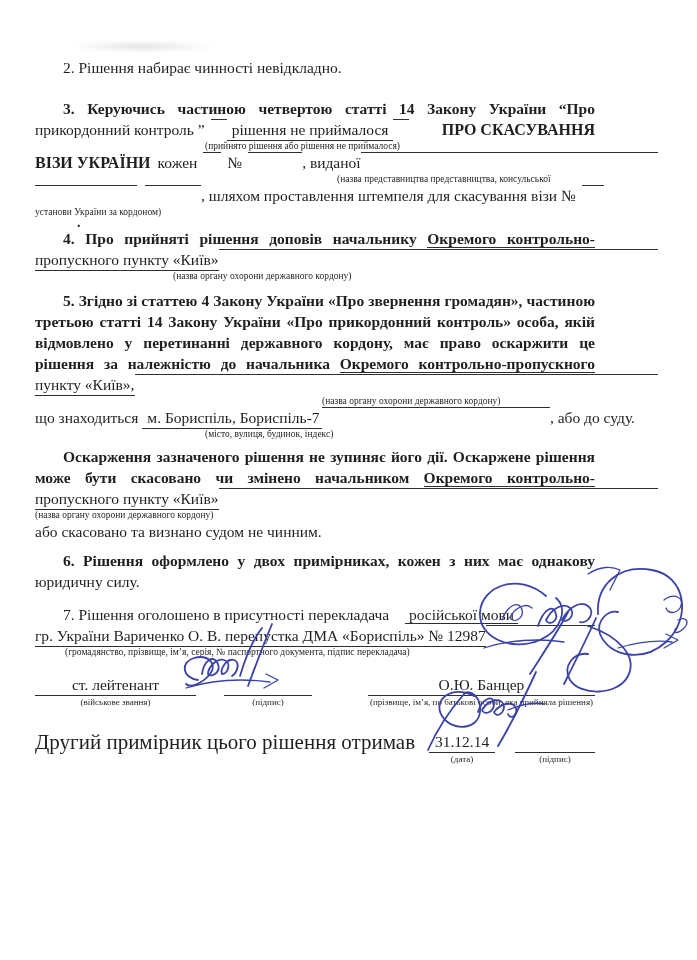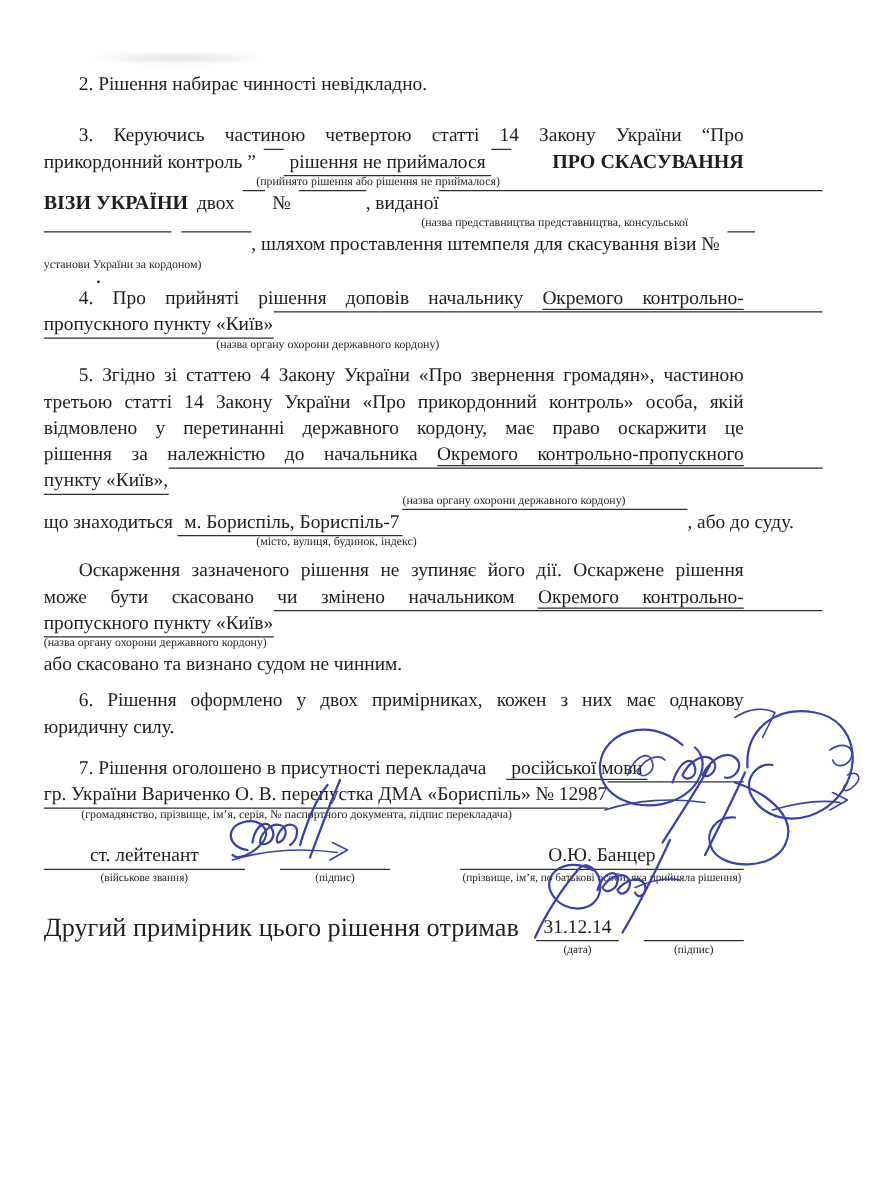--- a/index.html
+++ b/index.html
@@ -4,21 +4,21 @@
 <style>
   html,body { margin:0; padding:0; background:#ffffff; }
   .page {
     position:relative; width:697px; height:960px; overflow:hidden;
     background:var(--bg,#ffffff);
     font-family:"Liberation Serif","DejaVu Serif",serif;
     color:var(--ink,#1f1f1f);
   }
   .content { position:absolute; left:35px; top:57px; width:560px; }
   .line { font-size:15.5px; line-height:21px; height:21px; white-space:nowrap; }
-  .jst  { text-align:justify; text-align-last:justify; white-space:normal; }
+  .jst  { text-align:justify; text-align-last:justify; white-space:normal;font-weight:bold; }
   .ind  { text-indent:28px; }
   .flexline { display:flex; align-items:flex-start; }
   .wide { width:623px; }
   .w600 { width:600px; }
   .fill { flex:1 1 auto; height:0; border-bottom:1.3px solid #2e2e2e; margin-bottom:2px; }
   .blank { display:inline-block; height:0; border-bottom:1.3px solid #2e2e2e; margin-bottom:2px; }
   .filled { border-bottom:1.3px solid #2e2e2e; padding:0 5px; white-space:nowrap; }
   .uline  { border-bottom:1.3px solid #2e2e2e; }
   .b { font-weight:bold; font-size:16px; }
   .cap { font-size:9.5px; line-height:12px; height:12px; color:#262626; white-space:nowrap; }
@@ -66,21 +66,21 @@
       <span class="blank" style="width:16px; margin-left:6px;"></span>
       <span class="filled">рішення не приймалося</span>
       <span class="blank" style="width:16px;"></span>
       <span class="b push-right">ПРО СКАСУВАННЯ</span>
     </div>
 
     <div class="cap" style="margin-left:170px;">(прийнято рішення або рішення не приймалося)</div>
 
     <div class="line flexline wide">
       <span class="b">ВІЗИ УКРАЇНИ</span>
-      <span style="margin-left:7px;">двох</span>
+      <span style="margin-left:7px;">кожен</span>
       <span class="blank" style="width:18px; margin-left:6px;"></span>
       <span style="margin-left:6px;">№</span>
       <span class="blank" style="width:54px; margin-left:6px;"></span>
       <span>, виданої</span>
       <span class="fill"></span>
     </div>
 
     <div class="cap" style="margin-left:302px;">(назва представництва представництва, консульської</div>
 
     <div class="line flexline wide">

